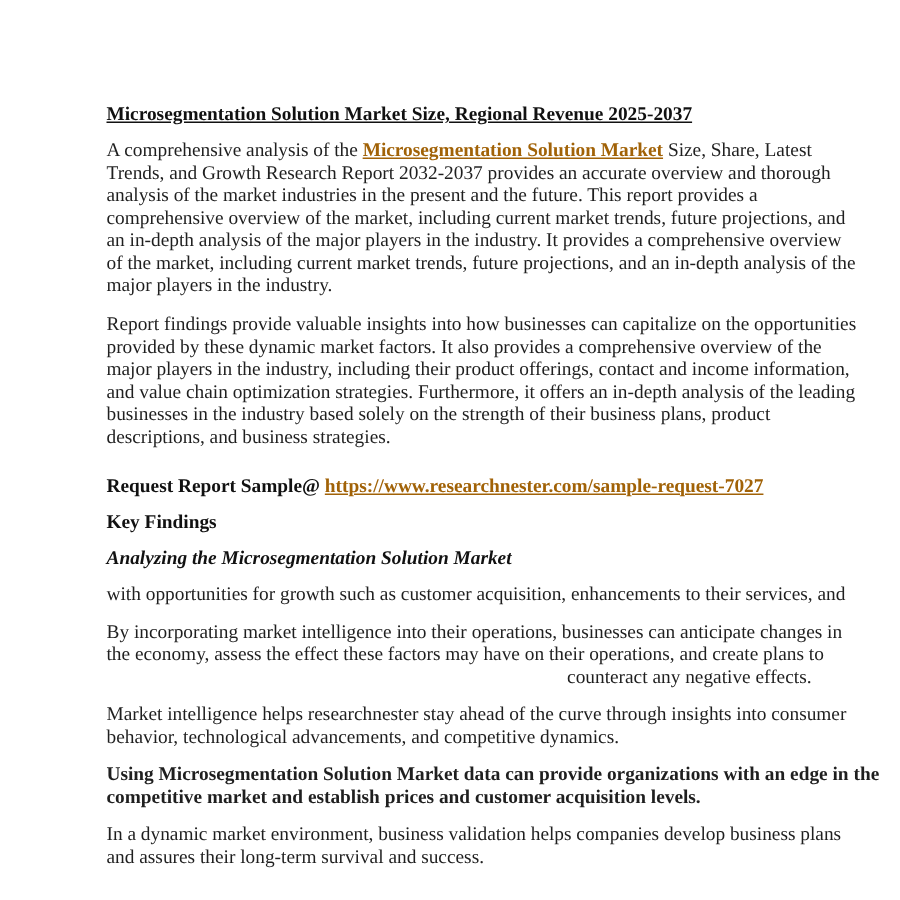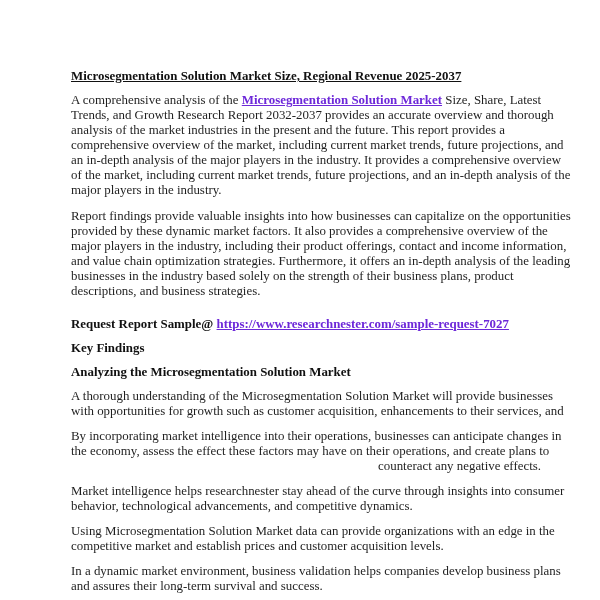--- a/index.html
+++ b/index.html
@@ -32,21 +32,21 @@
     font-weight: bold;
     color: #111111;
     font-size: 12.9px;
     line-height: 15px;
     white-space: nowrap;
   }
   .para {
     margin: 0;
   }
   .link {
-    color: #6d28d9;
+    color: #a16207;
     text-decoration: underline;
     text-decoration-thickness: 1px;
     text-underline-offset: 1px;
     cursor: pointer;
   }
   .bold-link { font-weight: bold; }
 </style>
 </head>
 <body>
 
@@ -72,39 +72,38 @@
     <span class="line">businesses in the industry based solely on the strength of their business plans, product</span>
     <span class="line">descriptions, and business strategies.</span>
   </div>
 
   <div class="heading" style="margin-top:18px;height:15px;">
     <span>Request Report Sample@ </span><a class="link">https://www.researchnester.com/sample-request-7027</a>
   </div>
 
   <div class="heading" style="margin-top:9px;height:15px;">Key Findings</div>
 
-  <div class="heading" style="margin-top:9px;height:15px;">Analyzing the Microsegmentation Solution Market</div>
+  <div class="heading" style="margin-top:9px;height:15px;font-style:italic;">Analyzing the Microsegmentation Solution Market</div>
 
   <div class="para" style="margin-top:9px;">
-    <span class="line">A thorough understanding of the Microsegmentation Solution Market will provide businesses</span>
     <span class="line">with opportunities for growth such as customer acquisition, enhancements to their services, and</span>
   </div>
 
   <div class="para" style="margin-top:10px;text-align:right;">
     <span class="line">By incorporating market intelligence into their operations, businesses can anticipate changes in</span>
     <span class="line">the economy, assess the effect these factors may have on their operations, and create plans to</span>
     <span class="line">counteract any negative effects.</span>
   </div>
 
   <div class="para" style="margin-top:10px;">
     <span class="line">Market intelligence helps researchnester stay ahead of the curve through insights into consumer</span>
     <span class="line">behavior, technological advancements, and competitive dynamics.</span>
   </div>
 
-  <div class="para" style="margin-top:10px;">
+  <div class="para" style="margin-top:10px;font-weight:bold;">
     <span class="line">Using Microsegmentation Solution Market data can provide organizations with an edge in the</span>
     <span class="line">competitive market and establish prices and customer acquisition levels.</span>
   </div>
 
   <div class="para" style="margin-top:10px;">
     <span class="line">In a dynamic market environment, business validation helps companies develop business plans</span>
     <span class="line">and assures their long-term survival and success.</span>
   </div>
 
 </div>

